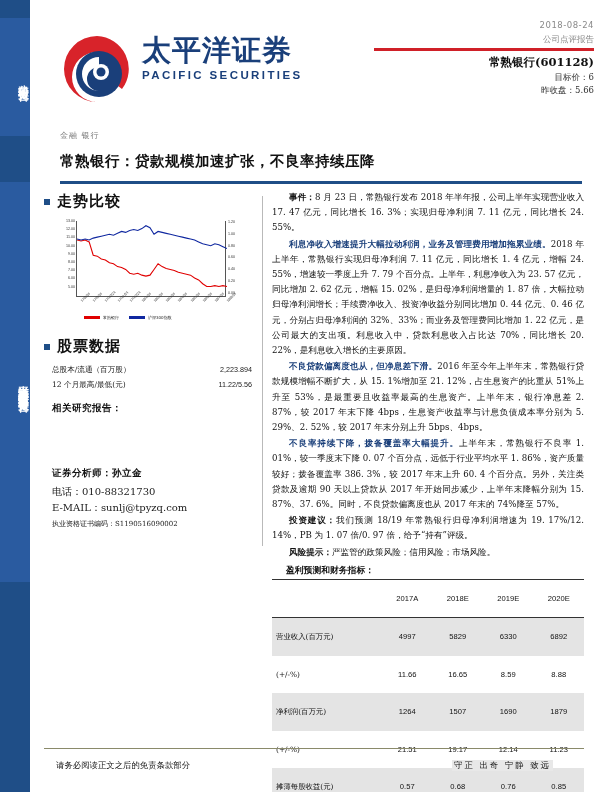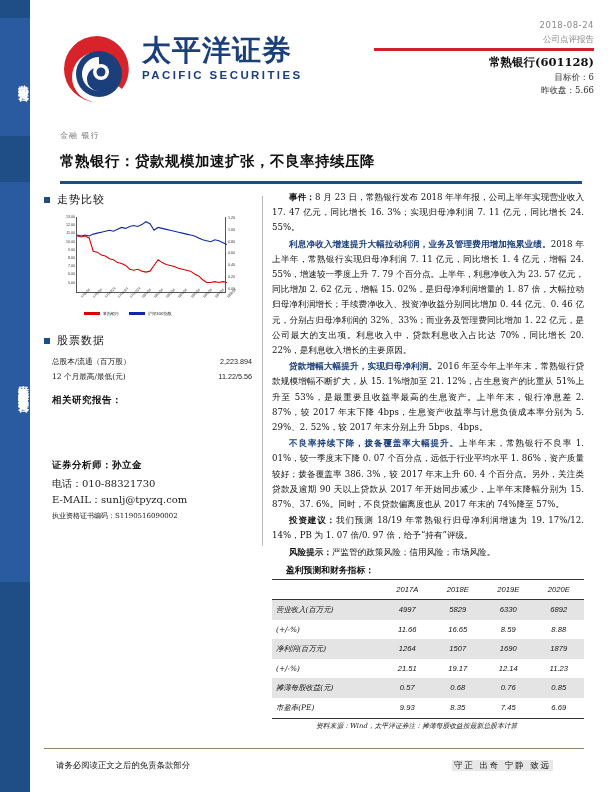--- a/index.html
+++ b/index.html
@@ -160,22 +160,22 @@
     gap: 7px;
     margin-bottom: 6px;
   }
   .sec-bullet {
     width: 6px; height: 6px;
     background: #1f4e87;
     flex: none;
   }
   .sec-title {
     font-family: "DejaVu Serif", "Liberation Serif", serif;
-    font-size: 11px;
-    font-weight: normal;
+    font-size: 15px;
+    font-weight: bold;
     color: #111;
     letter-spacing: 1px;
   }
 
   
   .chart-box {
     width: 205px; height: 108px;
     position: relative;
     margin: 4px 0 0 6px;
   }
@@ -305,23 +305,22 @@
     color: #111;
     margin: 5px 0 2px 14px;
   }
   table.fin {
     width: 312px;
     border-collapse: collapse;
     font-family: "Liberation Sans", sans-serif;
   }
   table.fin th, table.fin td {
     font-size: 7.6px;
-    padding: 5px 4px;
-    color: #111;
-    font-style: italic;
+    padding: 14px 4px;
+    color: #111;
   }
   table.fin thead th {
     border-top: 1.1px solid #333;
     border-bottom: .7px solid #333;
     text-align: center;
     font-weight: normal;
   }
   table.fin thead th.rowlab { text-align: left; }
   table.fin td.rowlab {
     text-align: left;
@@ -497,21 +496,21 @@
 
   <p class="para">
     <b class="lead">事件：</b><span>8 月 23 日，常熟银行发布 2018 年半年报，公司上半年实现营业收入 17. 47 亿元，同比增长 16. 3%；实现归母净利润 7. 11 亿元，同比增长 24. 55%。</span>
   </p>
 
   <p class="para">
     <b class="blue">利息净收入增速提升大幅拉动利润，业务及管理费用增加拖累业绩。</b><span>2018 年上半年，常熟银行实现归母净利润 7. 11 亿元，同比增长 1. 4 亿元，增幅 24. 55%，增速较一季度上升 7. 79 个百分点。上半年，利息净收入为 23. 57 亿元，同比增加 2. 62 亿元，增幅 15. 02%，是归母净利润增量的 1. 87 倍，大幅拉动归母净利润增长；手续费净收入、投资净收益分别同比增加 0. 44 亿元、0. 46 亿元，分别占归母净利润的 32%、33%；而业务及管理费同比增加 1. 22 亿元，是公司最大的支出项。利息收入中，贷款利息收入占比达 70%，同比增长 20. 22%，是利息收入增长的主要原因。</span>
   </p>
 
   <p class="para">
-    <b class="blue">贷款增幅大幅提升，实现归母净利润。</b><span>2016 年至今年上半年末，常熟银行贷款规模增幅不断扩大，从 15. 1%增加至 21. 12%，占生息资产的比重从 51%上升至 53%，是最重要且收益率最高的生息资产。上半年末，银行净息差 2. 87%，较 2017 年末下降 4bps，生息资产收益率与计息负债成本率分别为 5. 29%、2. 52%，较 2017 年末分别上升 5bps、4bps。</span>
+    <b class="blue">不良贷款偏离度也从，但净息差下滑。</b><span>2016 年至今年上半年末，常熟银行贷款规模增幅不断扩大，从 15. 1%增加至 21. 12%，占生息资产的比重从 51%上升至 53%，是最重要且收益率最高的生息资产。上半年末，银行净息差 2. 87%，较 2017 年末下降 4bps，生息资产收益率与计息负债成本率分别为 5. 29%、2. 52%，较 2017 年末分别上升 5bps、4bps。</span>
   </p>
 
   <p class="para">
     <b class="blue">不良率持续下降，拨备覆盖率大幅提升。</b><span>上半年末，常熟银行不良率 1. 01%，较一季度末下降 0. 07 个百分点，远低于行业平均水平 1. 86%，资产质量较好；拨备覆盖率 386. 3%，较 2017 年末上升 60. 4 个百分点。另外，关注类贷款及逾期 90 天以上贷款从 2017 年开始同步减少，上半年末降幅分别为 15. 87%、37. 6%。同时，不良贷款偏离度也从 2017 年末的 74%降至 57%。</span>
   </p>
 
   <p class="para">
     <b class="lead">投资建议：</b><span>我们预测 18/19 年常熟银行归母净利润增速为 19. 17%/12. 14%，PB 为 1. 07 倍/0. 97 倍，给予“持有”评级。</span>
   </p>
 

